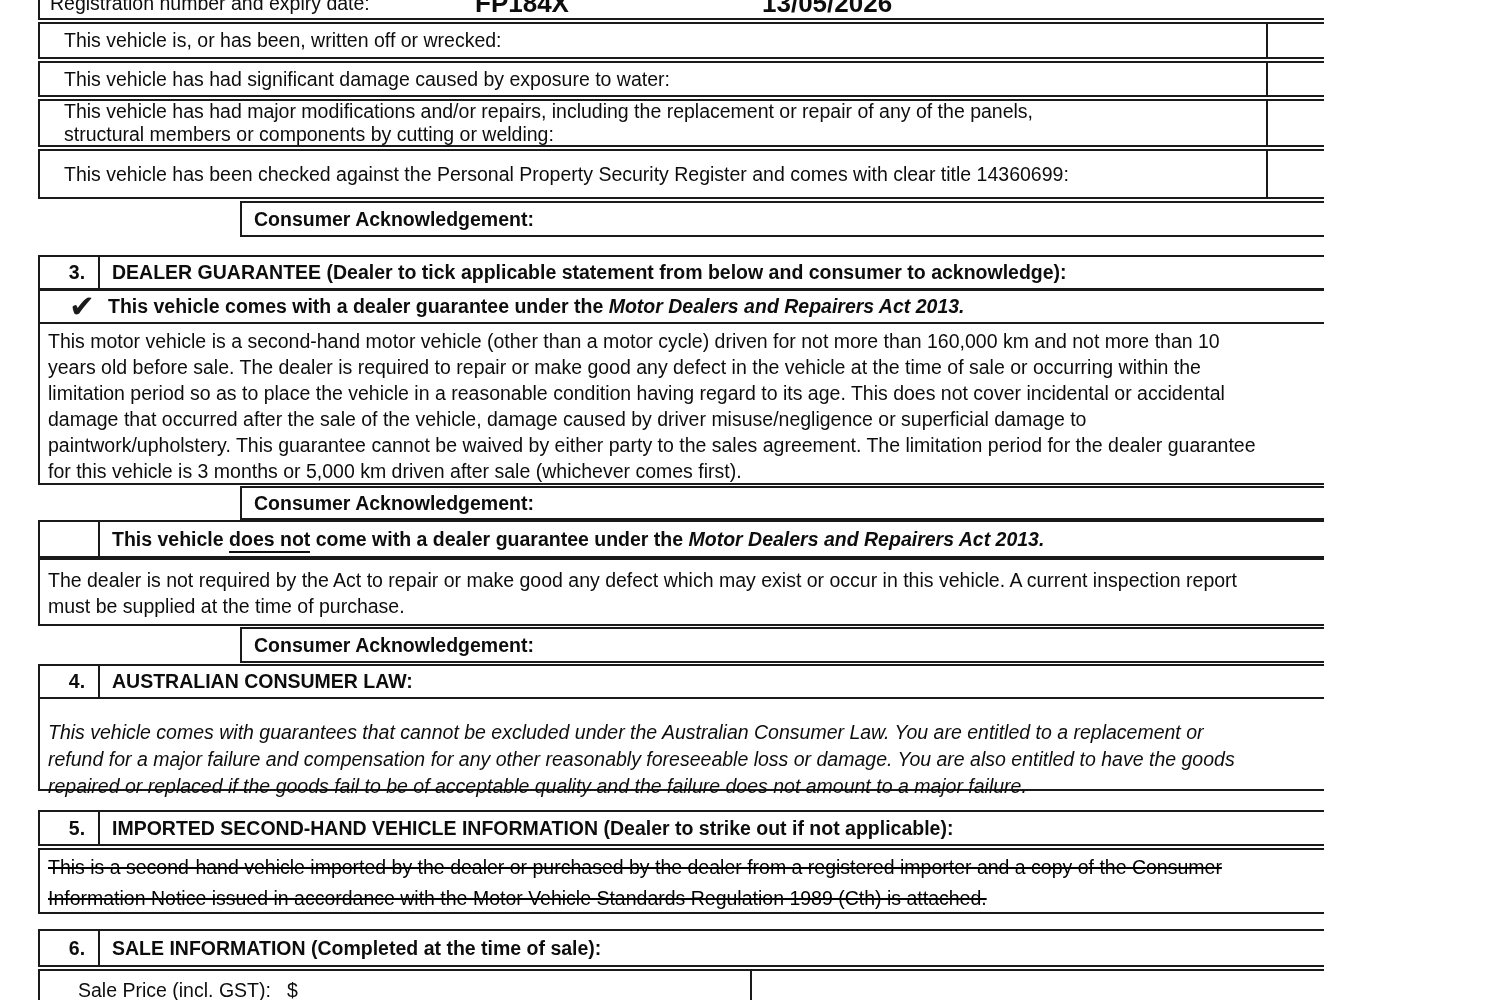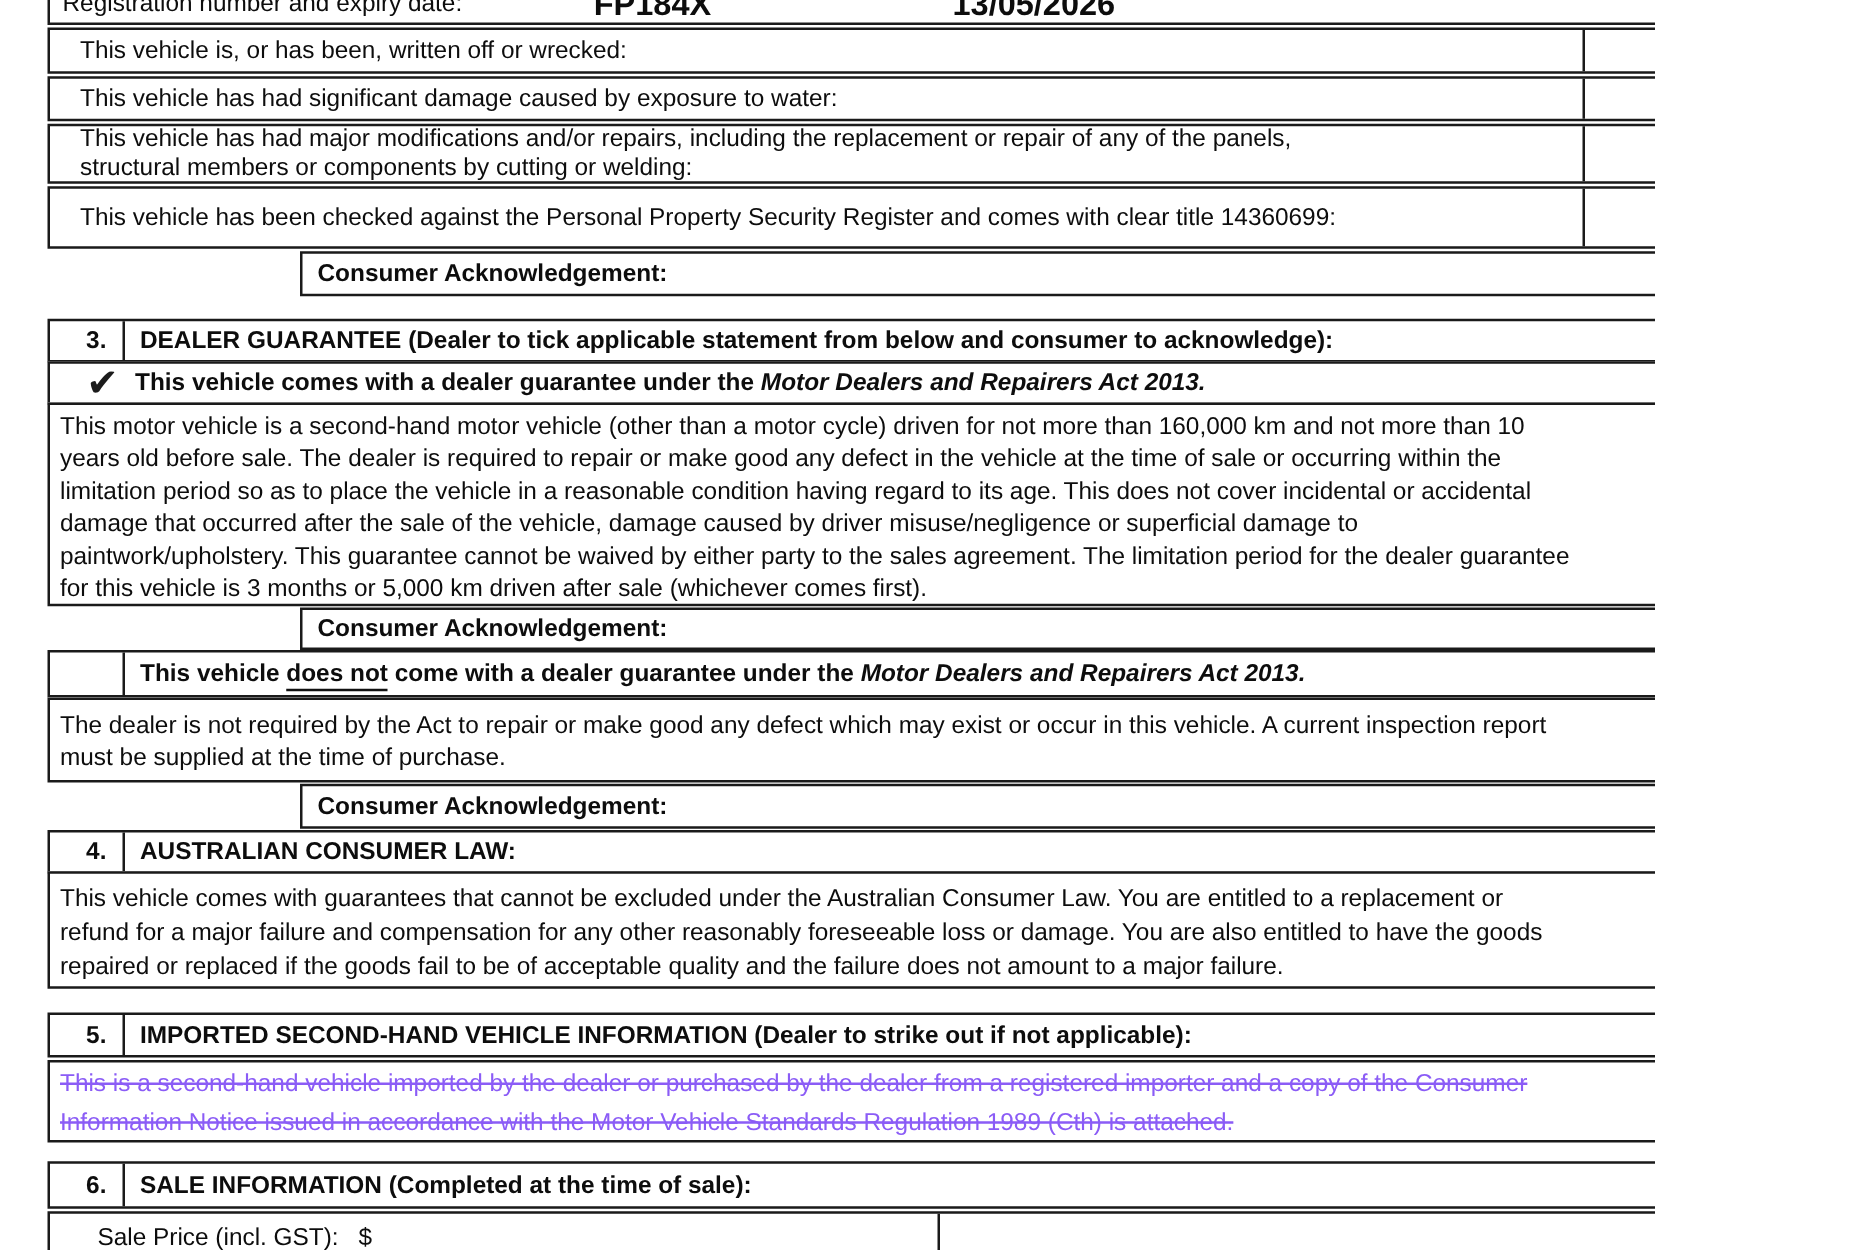--- a/index.html
+++ b/index.html
@@ -21,21 +21,21 @@
   .seccell{width:42px; text-align:center; font-weight:bold; align-self:stretch;
            display:flex; align-items:center; justify-content:center; border-right:2px solid #1a1a1a;}
   .sectitle{font-weight:bold; padding-left:12px;}
   .para{padding:4px 8px; line-height:26px; white-space:pre-line;}
   .statement{font-weight:bold;}
   .act-italic{font-style:italic; font-weight:bold;}
   .underlined{border-bottom:2px solid #111; padding-bottom:1px;}
   .checkmark{font-size:31px; font-weight:bold; line-height:1; color:#1b1b1b;
              width:52px; text-align:center;}
   .regvals span{position:absolute; font-weight:bold; font-size:26px; top:-1px;}
-  .strike{color:#8b5cf6; text-decoration:line-through; text-decoration-thickness:2px;
+  .strike{color:#000000; text-decoration:line-through; text-decoration-thickness:2px;
           line-height:31px; padding:2px 8px; white-space:pre-line;}
 </style>
 </head>
 <body>
 
 <div class="page">
 
   <div class="box regvals" style="left:38px; top:-13px; width:1427px; height:33px;">
     <div style="position:absolute; left:10px; top:3px;">Registration number and expiry date:</div>
     <span style="left:435px;">FP184X</span>
@@ -126,21 +126,21 @@
   </div>
 
   <div class="box" style="left:38px; top:664px; width:1427px; height:35px;">
     <div class="rowflex">
       <div class="seccell">4.</div>
       <div class="sectitle">AUSTRALIAN CONSUMER LAW:</div>
     </div>
   </div>
 
   <div class="box" style="left:38px; top:697px; width:1427px; height:94px;">
-    <div class="para" style="line-height:27px; padding-top:7px;">This vehicle comes with guarantees that cannot be excluded under the Australian Consumer Law. You are entitled to a replacement or
+    <div class="para" style="line-height:27px; padding-top:20px;font-style:italic;">This vehicle comes with guarantees that cannot be excluded under the Australian Consumer Law. You are entitled to a replacement or
 refund for a major failure and compensation for any other reasonably foreseeable loss or damage. You are also entitled to have the goods
 repaired or replaced if the goods fail to be of acceptable quality and the failure does not amount to a major failure.</div>
   </div>
 
   <div class="box" style="left:38px; top:810px; width:1427px; height:36px;">
     <div class="rowflex">
       <div class="seccell">5.</div>
       <div class="sectitle">IMPORTED SECOND-HAND VEHICLE INFORMATION (Dealer to strike out if not applicable):</div>
     </div>
   </div>

